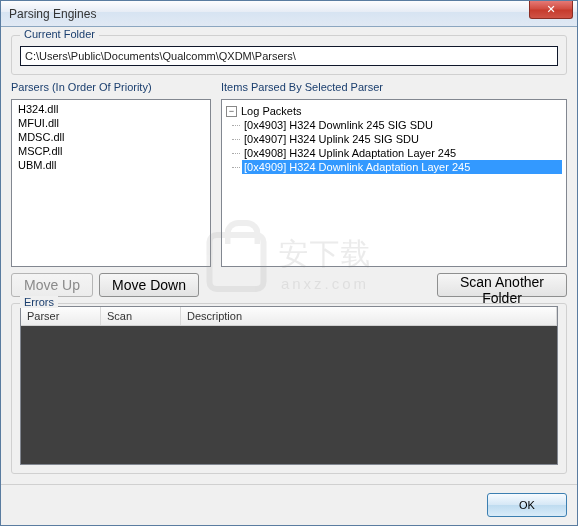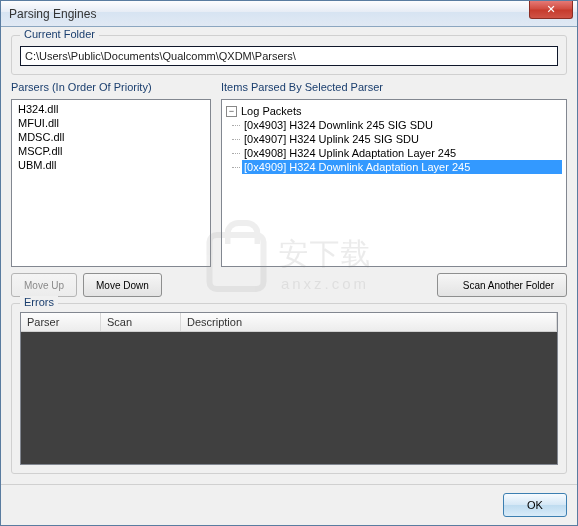--- a/index.html
+++ b/index.html
@@ -124,33 +124,32 @@
 }
 .tree-item.selected {
   background: #3399ff;
   color: #fff;
 }
 .btnrow { display:flex; gap:6px; margin-top:6px; align-items:center; }
 .btn {
   height: 24px;
   padding: 0 12px;
   font-family: "Segoe UI", Tahoma, sans-serif;
-  font-size: 10px;
+  font-size: 14px;
   border: 1px solid #8e8f8f;
   border-radius: 3px;
   background: linear-gradient(#f6f6f6,#e3e3e3);
   cursor: pointer;
-  text-align: right;
 }
 .btn:disabled { color:#8a8a8a; cursor:default; background:linear-gradient(#f4f4f4,#ececec); border-color:#b5b5b5; }
 .btn-wide { width: 130px; }
 .errors-box {
   border: 1px solid #d0d0d0;
   border-radius: 3px;
-  padding: 8px 8px 8px 8px;
+  padding: 2px 8px 8px 8px;
   position: relative;
   background:#f0f0f0;
   flex: 1;
   display:flex; flex-direction:column;
 }
 .table-wrap {
   border: 1px solid #828790;
   background: #404040;
   flex:1;
   overflow:auto;
@@ -168,21 +167,21 @@
 .th.parser{ width:80px; }
 .th.type{ width:80px; }
 .th.desc{ flex:1; }
 .footer {
   display:flex; justify-content:flex-end;
   padding:8px 10px;
   border-top:1px solid #d0d0d0;
   background:#f0f0f0;
 }
 .ok-btn {
-  width: 64px; height:24px;
+  width: 80px; height:24px;
   border:1px solid #3c7fb1;
   border-radius:3px;
   background: linear-gradient(#f7fbff,#d6e8f6 48%,#bfdcf0 52%,#d9ecf9);
   font-size:11px; cursor:pointer;
 }
 .watermark {
   position:absolute;
   left:50%; top:50%;
   transform:translate(-50%,-40%);
   opacity:0.16;

